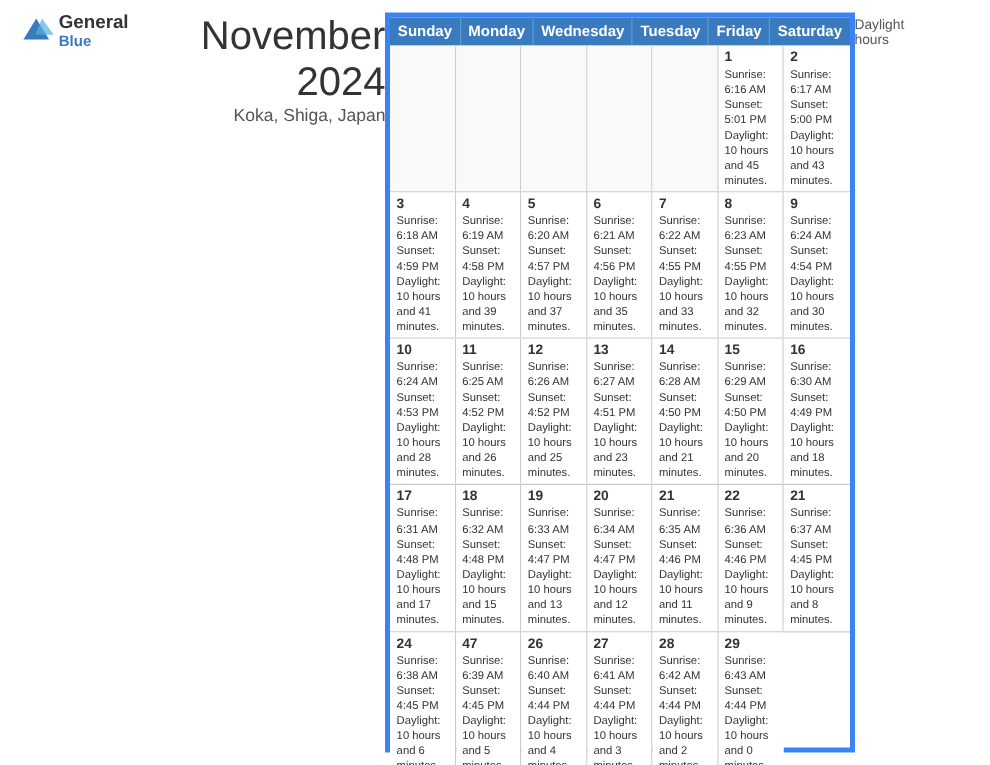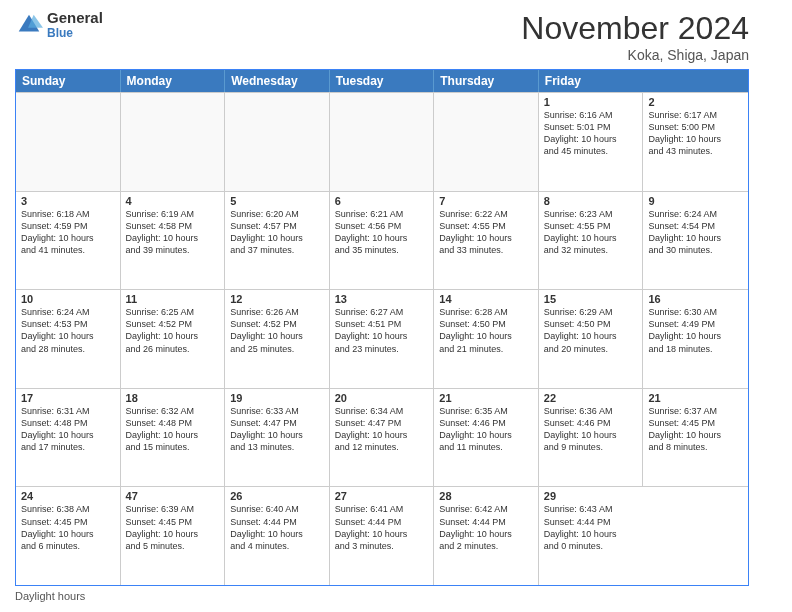--- a/index.html
+++ b/index.html
@@ -8,21 +8,21 @@
       background: #fff;
       width: 792px;
       height: 612px;
       overflow: hidden;
     }
     .page {
       width: 764px;
       height: 612px;
       padding: 10px 15px 10px 15px;
       display: flex;
-      flex-direction: column;
+      flex-direction: row;
     }
     .header {
       display: flex;
       justify-content: space-between;
       align-items: flex-start;
       margin-bottom: 6px;
     }
     .logo {
       display: flex;
       align-items: center;
@@ -56,21 +56,21 @@
       color: #333;
     }
     .location {
       font-size: 14px;
       color: #555;
     }
     .calendar {
       flex: 1;
       display: flex;
       flex-direction: column;
-      border: 1px solid #3b82f6;
+      border: 4px solid #3b82f6;
     }
     .cal-header {
       display: grid;
       grid-template-columns: repeat(7, 1fr);
       background: #3a7abf;
     }
     .cal-header-cell {
       color: #fff;
       font-size: 12px;
       font-weight: bold;
@@ -144,22 +144,22 @@
       <div class="location">Koka, Shiga, Japan</div>
     </div>
   </div>
 
   <div class="calendar">
     <div class="cal-header">
     <div class="cal-header-cell">Sunday</div>
         <div class="cal-header-cell">Monday</div>
         <div class="cal-header-cell">Wednesday</div>
         <div class="cal-header-cell">Tuesday</div>
-        <div class="cal-header-cell">Thursday</div>
         <div class="cal-header-cell">Friday</div>
+        <div class="cal-header-cell">Saturday</div>
       </div>
     <div class="cal-body">
     <div class="cal-row">
           <div class="cal-cell empty"></div>
           <div class="cal-cell empty"></div>
           <div class="cal-cell empty"></div>
           <div class="cal-cell empty"></div>
           <div class="cal-cell empty"></div>
           <div class="cal-cell">
             <span class="day-num">1</span>

